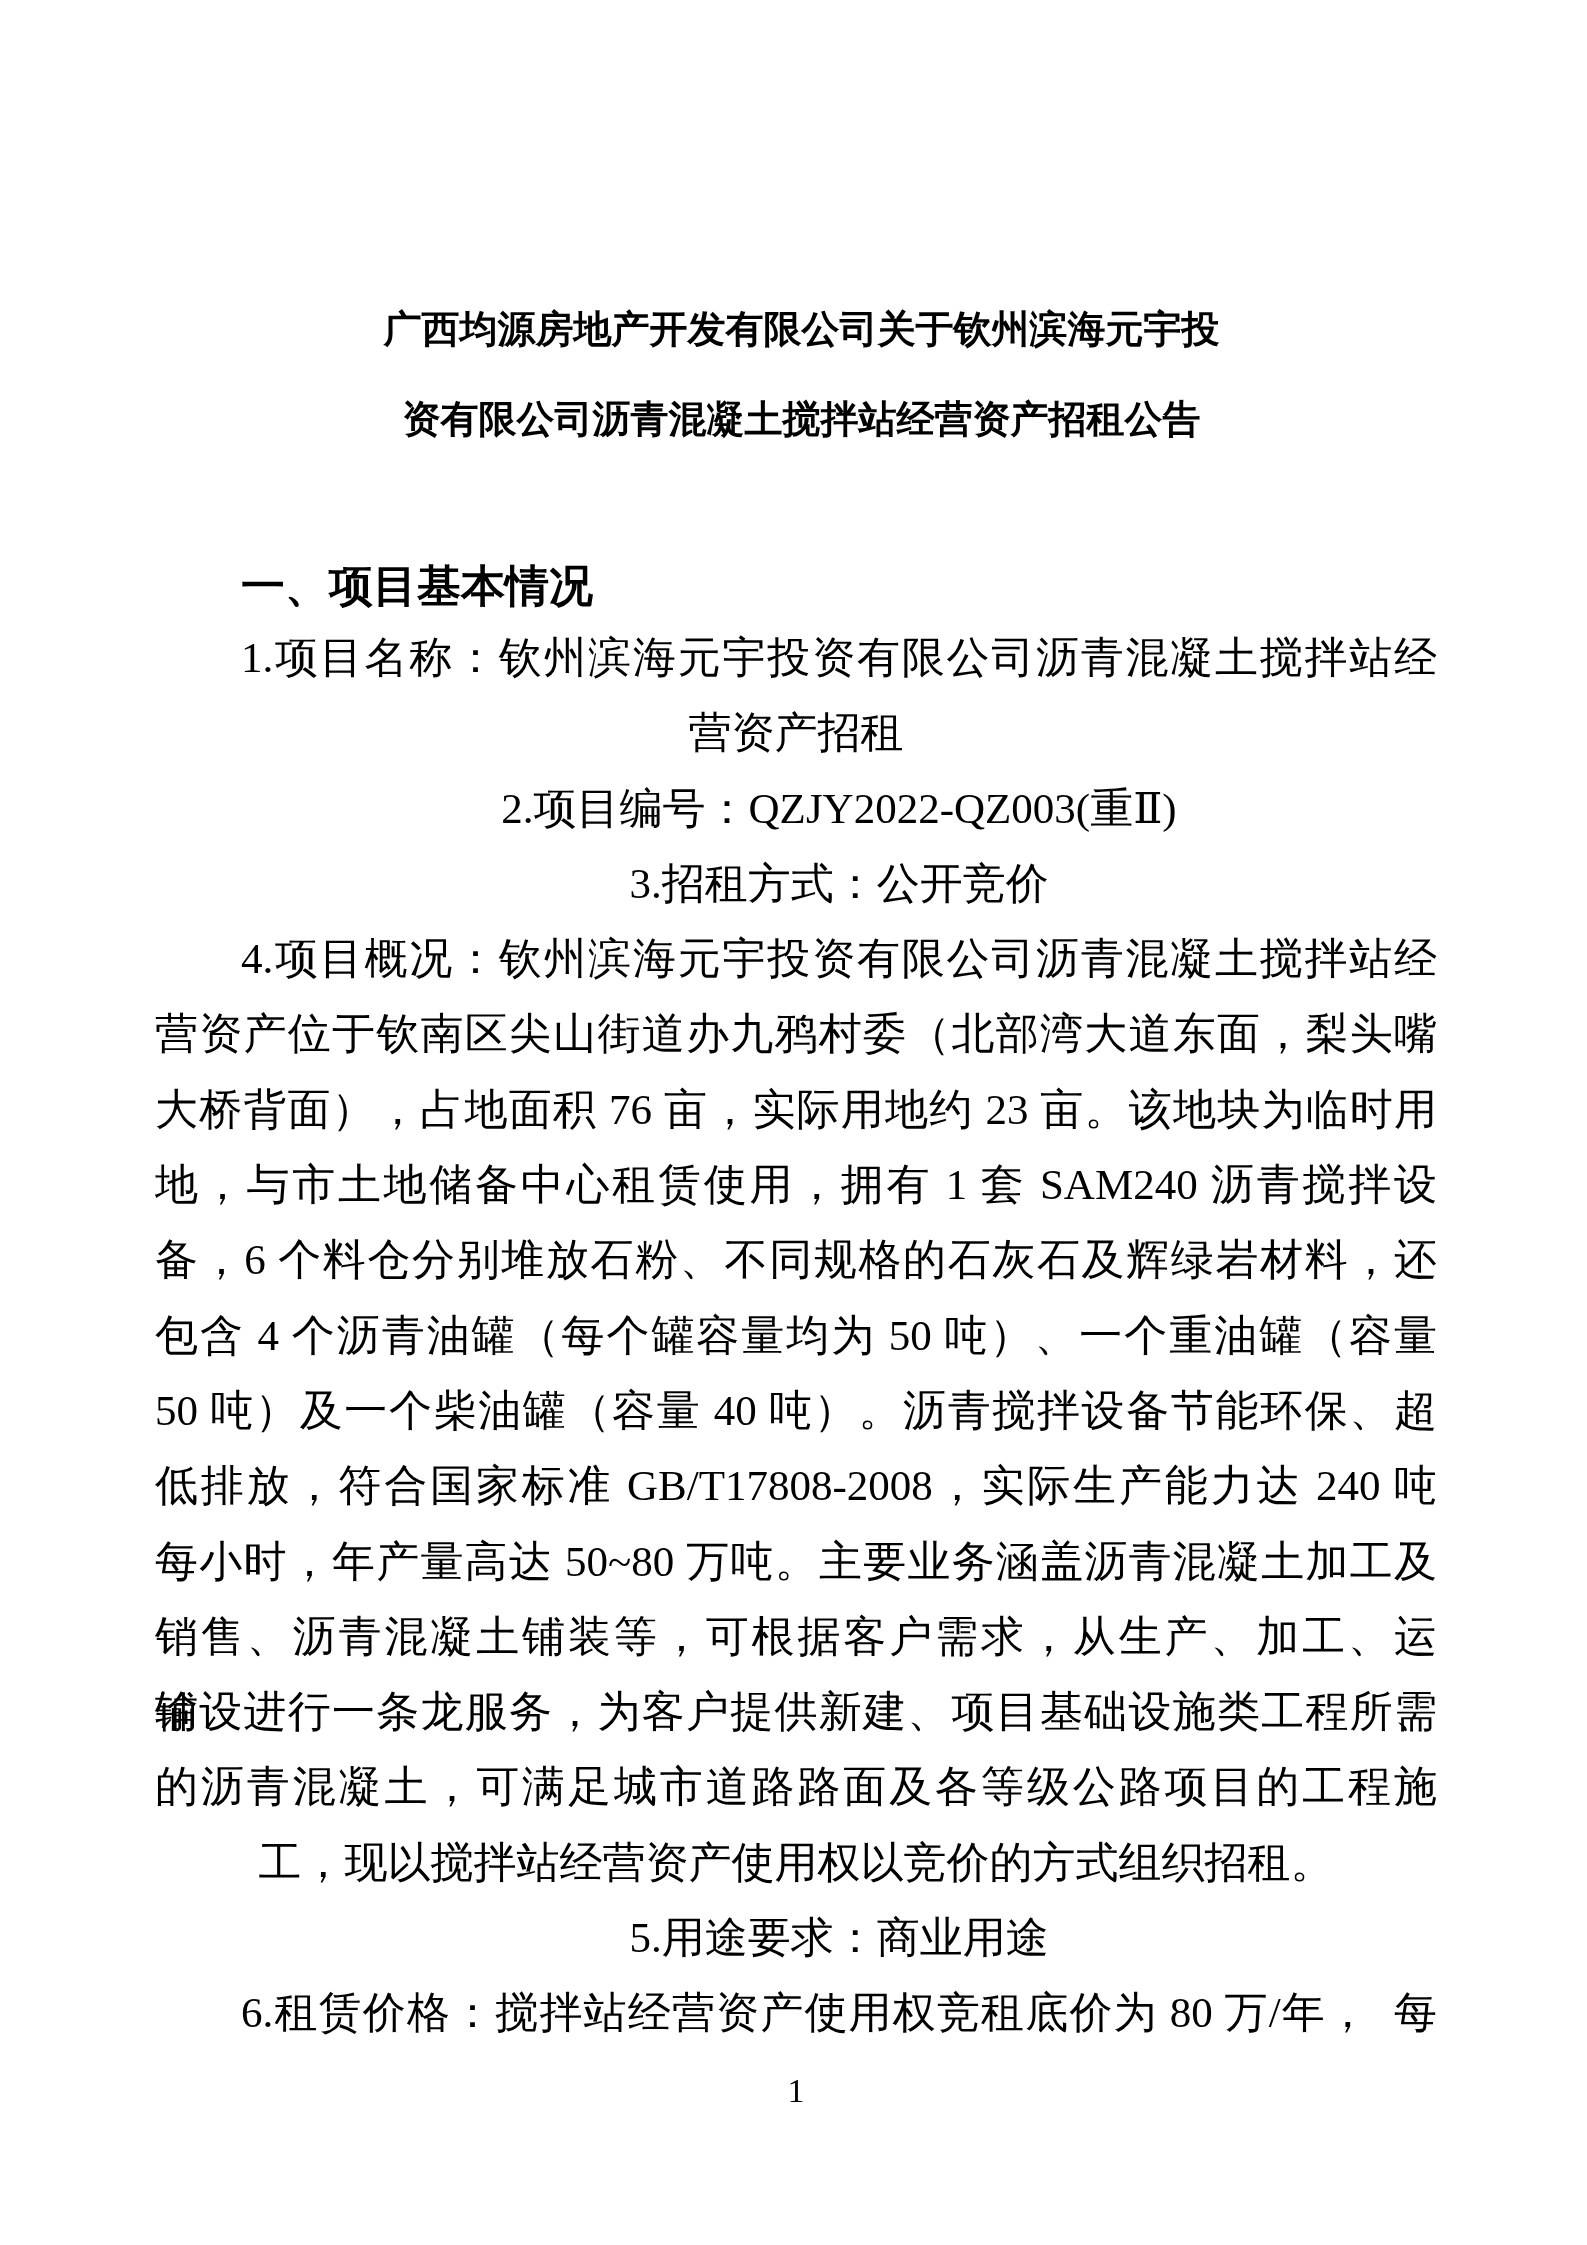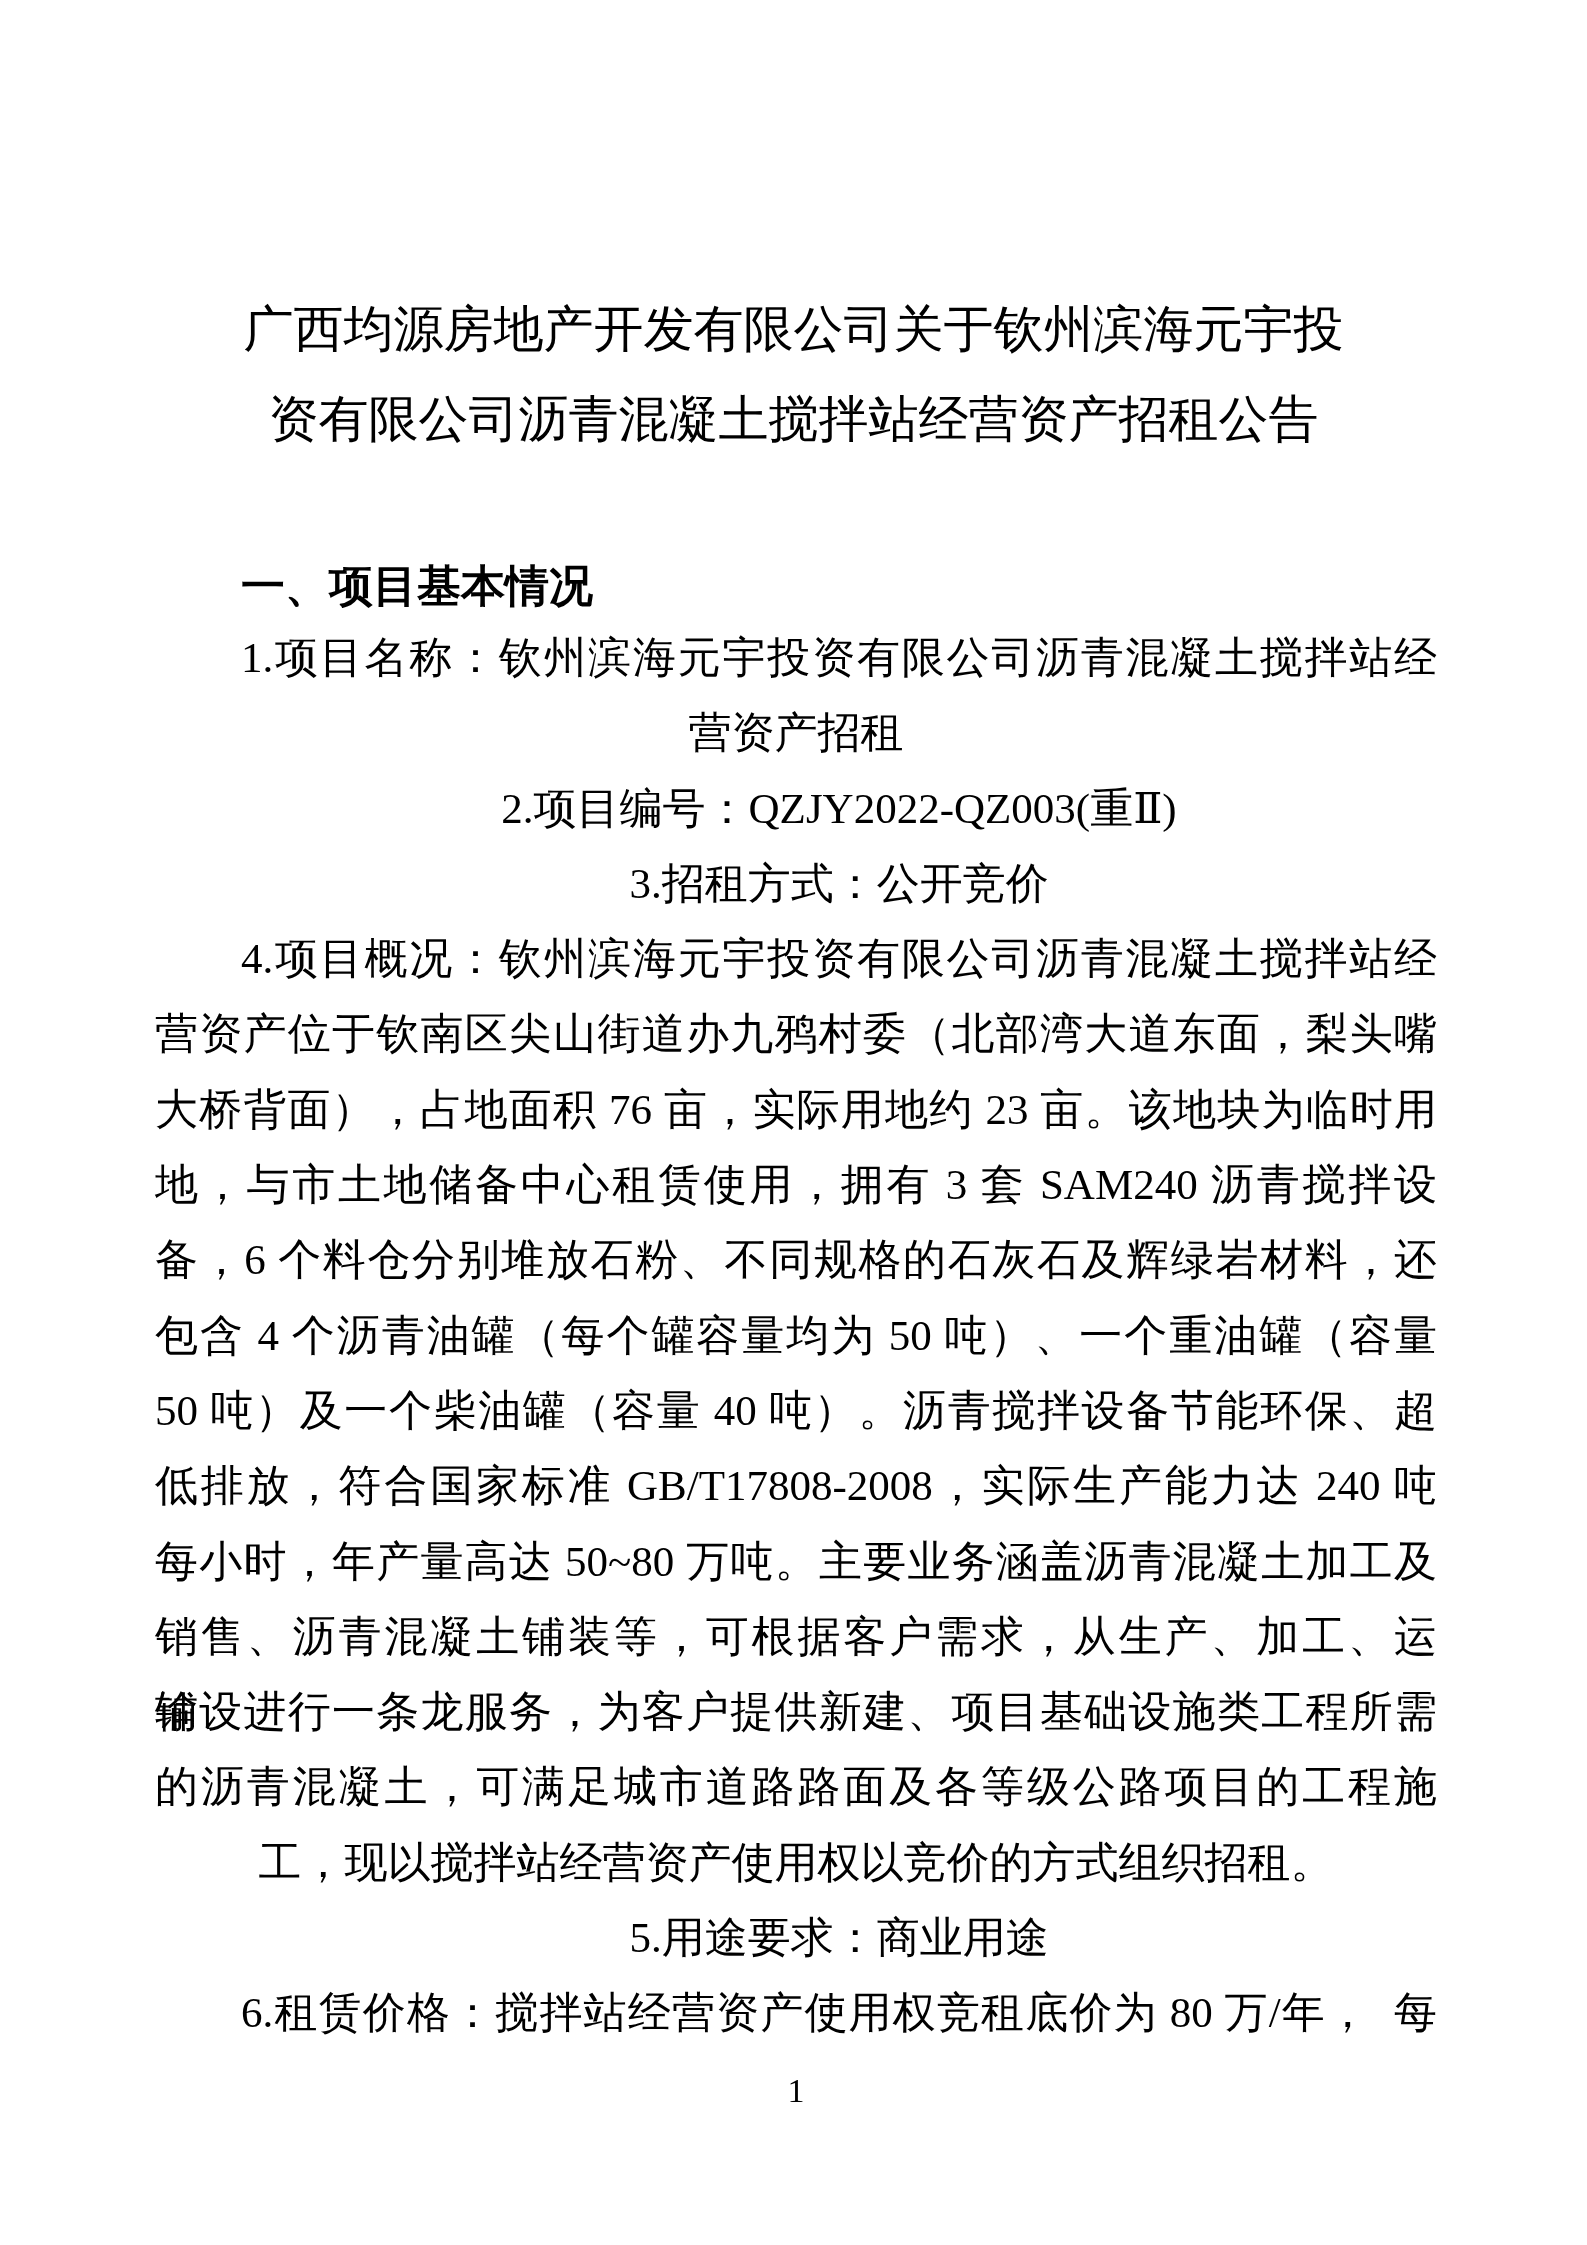--- a/index.html
+++ b/index.html
@@ -11,26 +11,26 @@
     position: relative;
     width: 1587px;
     height: 2245px;
     background: #ffffff;
     color: #000000;
     overflow: hidden;
   }
   .title {
     position: absolute;
     top: 284px;
-    left: 150px;
+    left: 158px;
     width: 1287px;
     text-align: center;
     font-family: "Liberation Serif", "DejaVu Serif", serif;
-    font-weight: normal;
-    font-size: 50px;
+    font-weight: bold;
+    font-size: 38px;
     line-height: 90px;
     letter-spacing: 0;
   }
   .heading {
     position: absolute;
     top: 560px;
     left: 241px;
     font-family: "Liberation Sans", "DejaVu Sans", sans-serif;
     font-weight: bold;
     font-size: 44px;
@@ -79,21 +79,21 @@
   <div class="heading">一、项目基本情况</div>
 
   <div class="body-lines">
     <div class="line indent fill">1.项目名称：钦州滨海元宇投资有限公司沥青混凝土搅拌站经</div>
     <div class="line">营资产招租</div>
     <div class="line indent">2.项目编号：QZJY2022-QZ003(重Ⅱ)</div>
     <div class="line indent">3.招租方式：公开竞价</div>
     <div class="line indent fill">4.项目概况：钦州滨海元宇投资有限公司沥青混凝土搅拌站经</div>
     <div class="line fill">营资产位于钦南区尖山街道办九鸦村委（北部湾大道东面，梨头嘴</div>
     <div class="line fill">大桥背面），占地面积 76 亩，实际用地约 23 亩。该地块为临时用</div>
-    <div class="line fill">地，与市土地储备中心租赁使用，拥有 3 套 SAM240 沥青搅拌设</div>
+    <div class="line fill">地，与市土地储备中心租赁使用，拥有 1 套 SAM240 沥青搅拌设</div>
     <div class="line fill">备，6 个料仓分别堆放石粉、不同规格的石灰石及辉绿岩材料，还</div>
     <div class="line fill">包含 4 个沥青油罐（每个罐容量均为 50 吨）、一个重油罐（容量</div>
     <div class="line fill">50 吨）及一个柴油罐（容量 40 吨）。沥青搅拌设备节能环保、超</div>
     <div class="line fill">低排放，符合国家标准 GB/T17808-2008，实际生产能力达 240 吨</div>
     <div class="line fill">每小时，年产量高达 50~80 万吨。主要业务涵盖沥青混凝土加工及</div>
     <div class="line fill">销售、沥青混凝土铺装等，可根据客户需求，从生产、加工、运输、</div>
     <div class="line fill">铺设进行一条龙服务，为客户提供新建、项目基础设施类工程所需</div>
     <div class="line fill">的沥青混凝土，可满足城市道路路面及各等级公路项目的工程施</div>
     <div class="line">工，现以搅拌站经营资产使用权以竞价的方式组织招租。</div>
     <div class="line indent">5.用途要求：商业用途</div>

